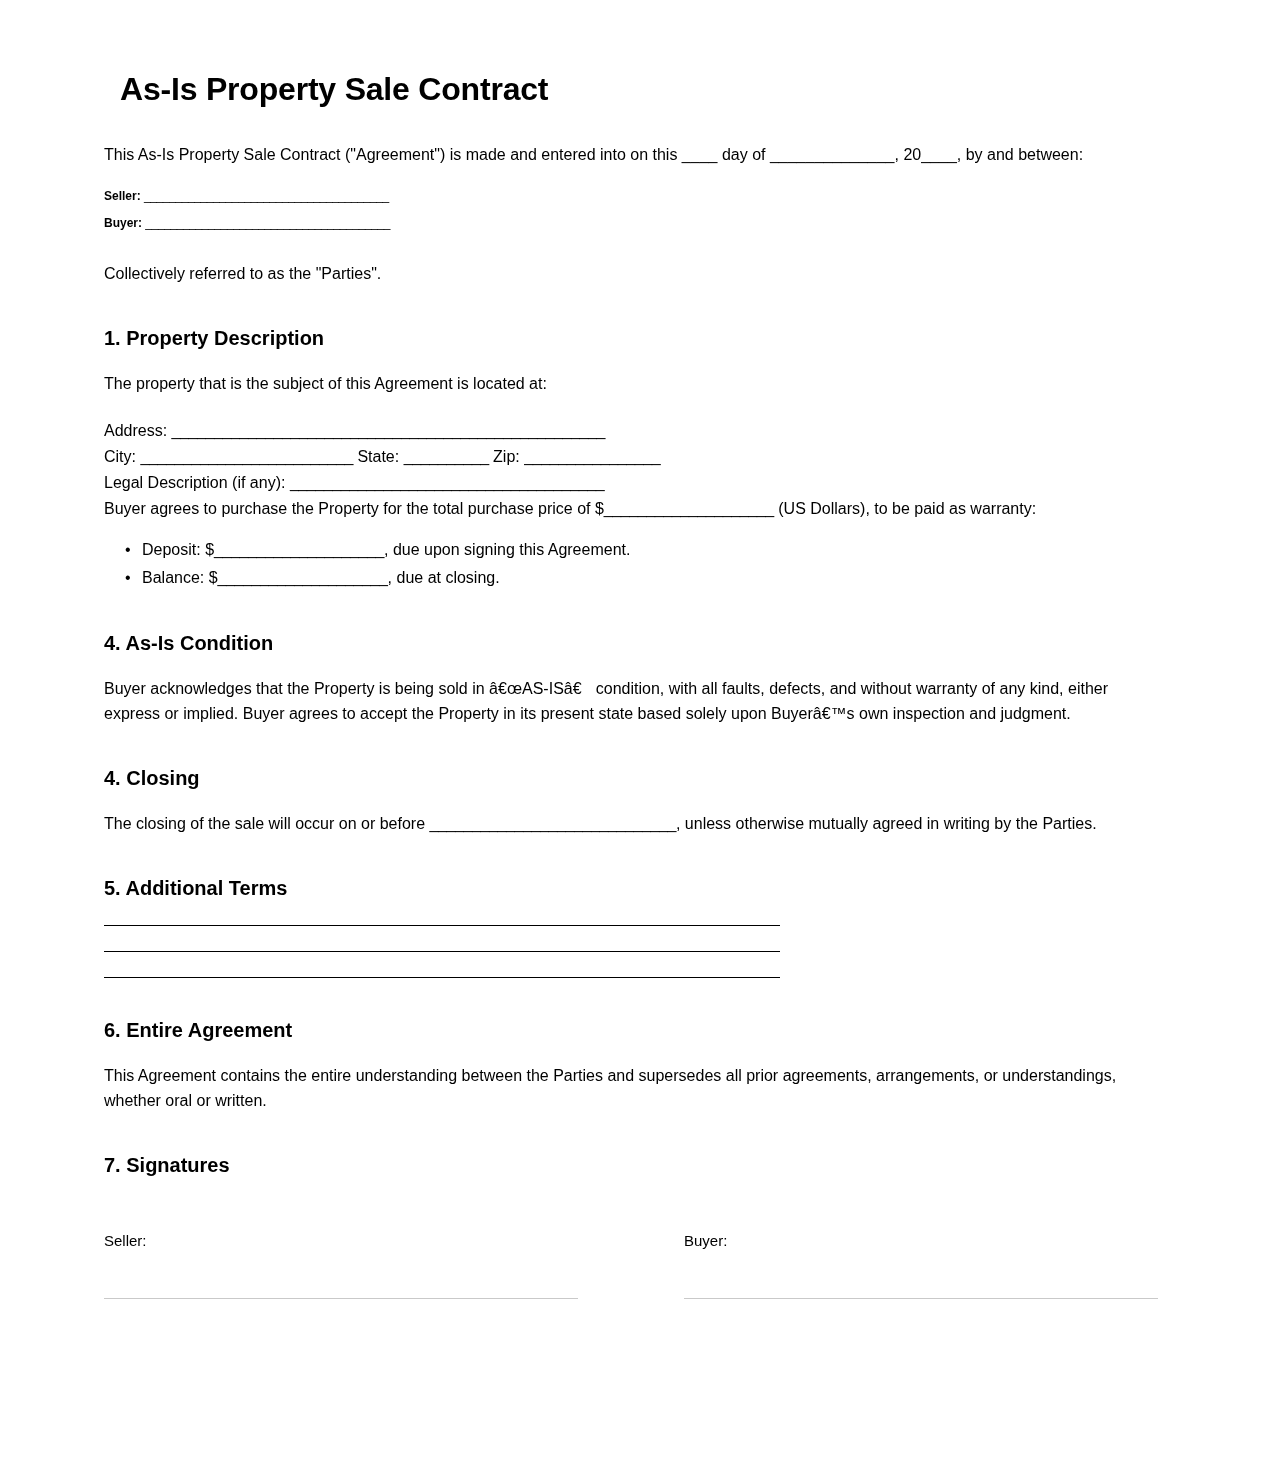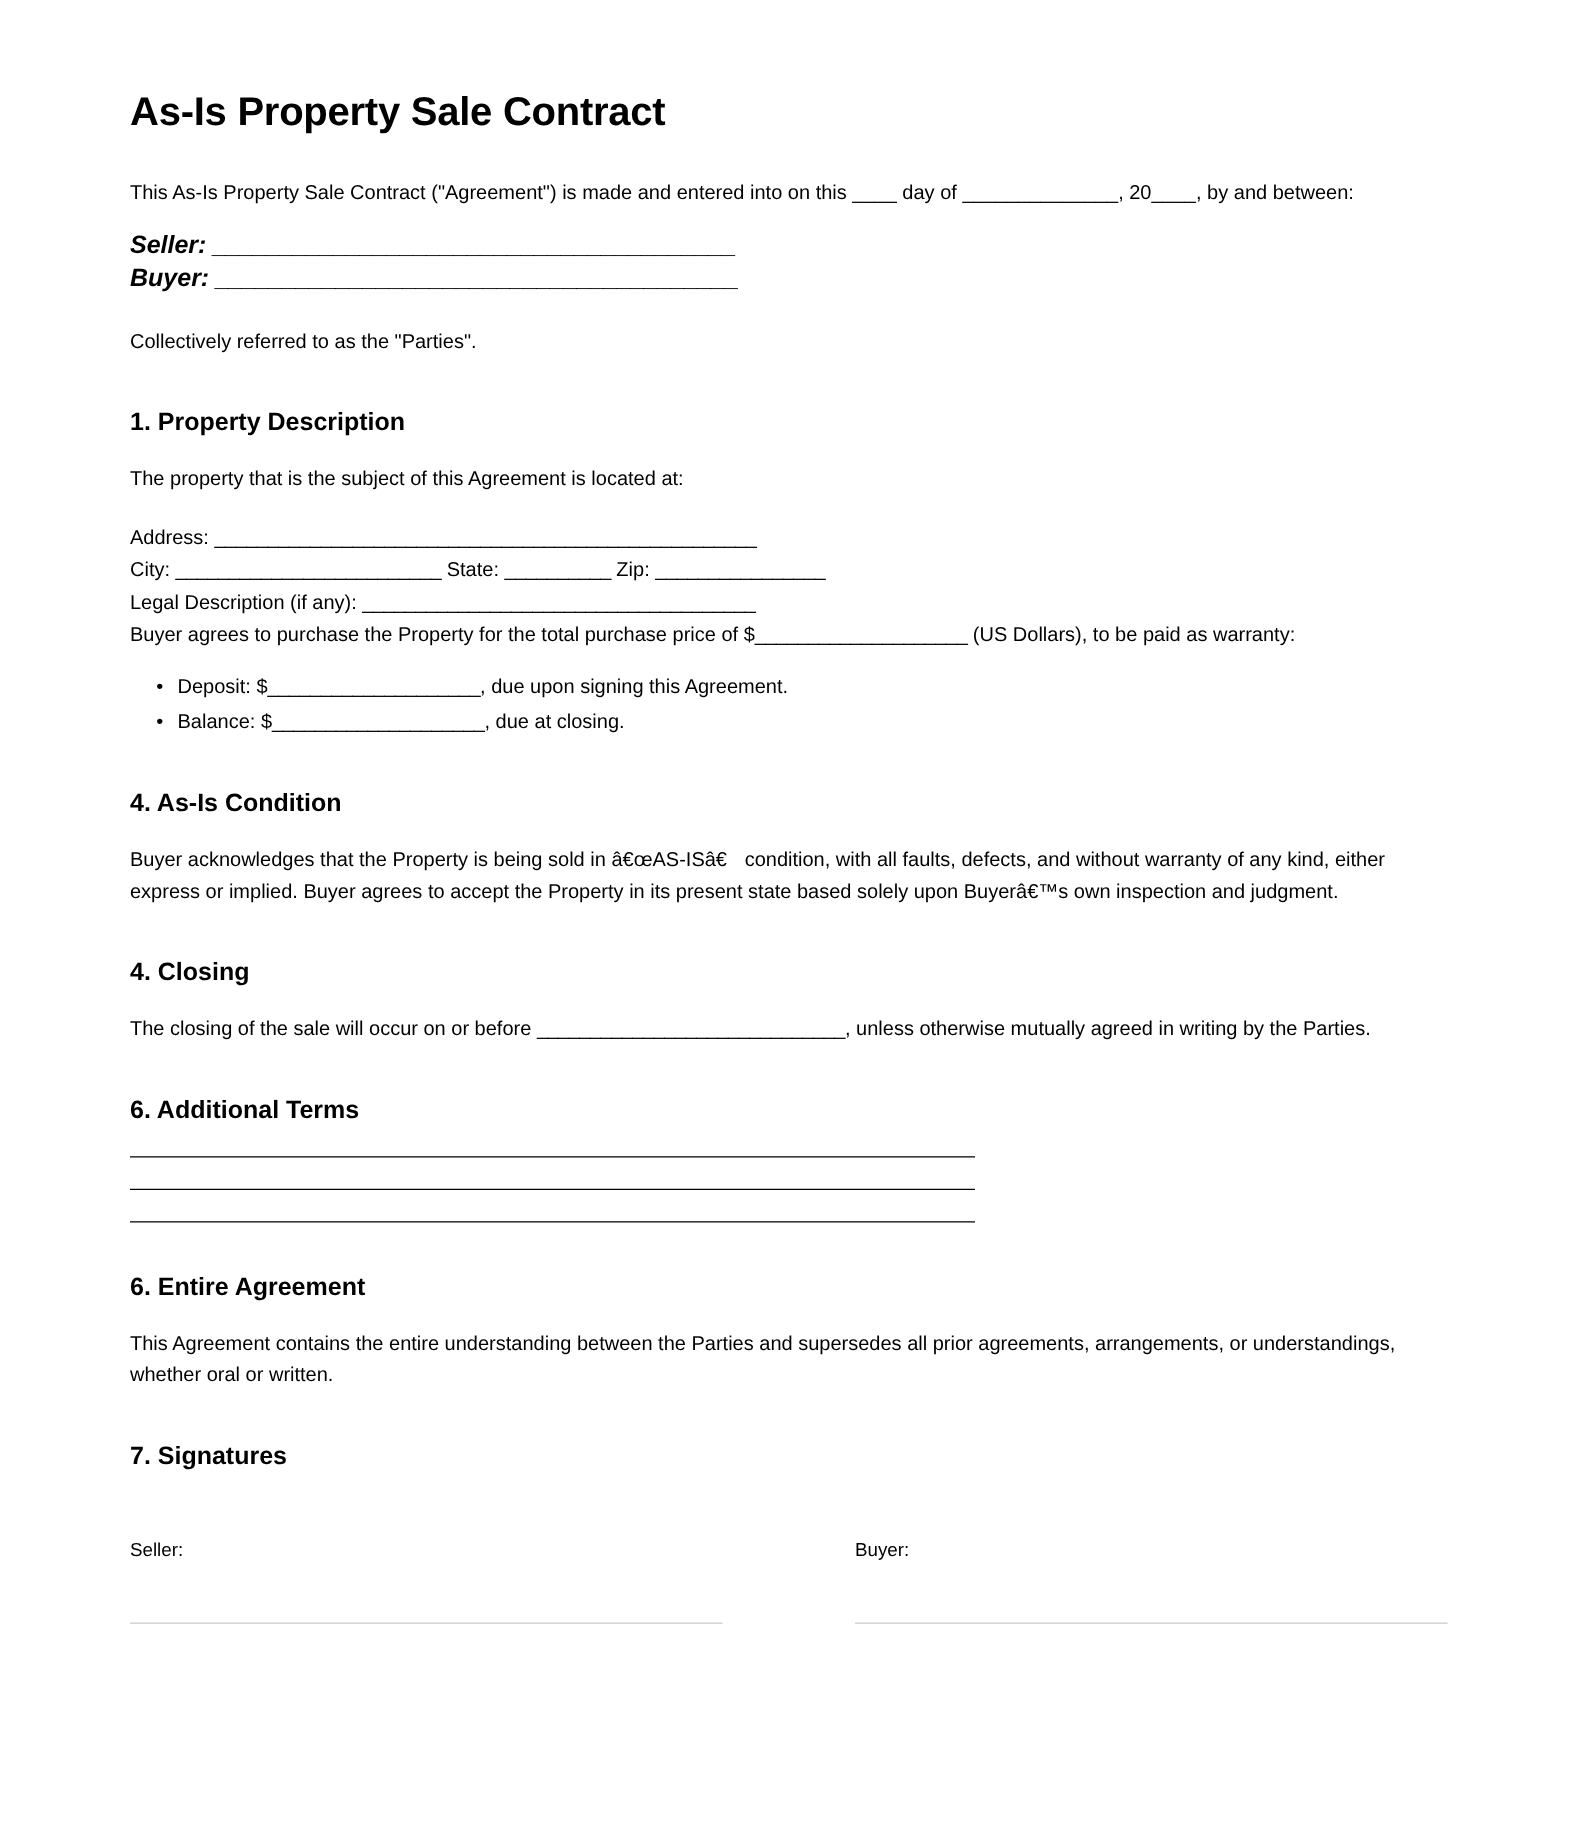--- a/index.html
+++ b/index.html
@@ -15,42 +15,41 @@
     -webkit-font-smoothing: antialiased;
   }
   .page {
     padding: 70px 145px 60px 104px;
     box-sizing: border-box;
   }
   h1.doc-title {
     font-size: 32px;
     font-weight: bold;
     line-height: 1.2;
-    margin: 0 0 34px 0;
+    margin: 0 0 34px 16px;
     letter-spacing: -0.2px;
   }
   h2.section-title {
     font-size: 20px;
     font-weight: bold;
     margin: 40px 0 20px 0;
     line-height: 1.25;
   }
   p.body-text, .body-text {
     font-size: 16px;
     line-height: 25px;
     margin: 0 0 16px 0;
   }
   .intro {
     margin-bottom: 30px;
   }
   .party-line {
-    font-size: 20px;
+    font-size: 12px;
     line-height: 27px;
     margin: 0;
-    font-style: italic;
   }
   .party-line .lbl {
     font-weight: bold;
   }
   .party-block {
     margin-bottom: 24px;
   }
   .blank {
     font-family: "Liberation Sans", sans-serif;
     letter-spacing: -0.4px;
@@ -168,21 +167,21 @@
   </ul>
 
   <h2 class="section-title">4. As-Is Condition</h2>
   <p class="body-text">Buyer acknowledges that the Property is being sold in â€œAS-ISâ€ condition, with all faults, defects, and without warranty of any kind, either express or implied. Buyer agrees to accept the Property in its present state based solely upon Buyerâ€™s own inspection and judgment.</p>
 
   <h2 class="section-title">4. Closing</h2>
   <p class="body-text">
     <span>The closing of the sale will occur on or before </span><span class="blank">_____________________________</span><span>, unless otherwise mutually agreed in writing by the Parties.</span>
   </p>
 
-  <h2 class="section-title">6. Additional Terms</h2>
+  <h2 class="section-title">5. Additional Terms</h2>
   <div class="blank-lines">
     <div class="blank-rule"></div>
     <div class="blank-rule"></div>
     <div class="blank-rule"></div>
   </div>
 
   <h2 class="section-title">6. Entire Agreement</h2>
   <p class="body-text">This Agreement contains the entire understanding between the Parties and supersedes all prior agreements, arrangements, or understandings, whether oral or written.</p>
 
   <h2 class="section-title">7. Signatures</h2>

